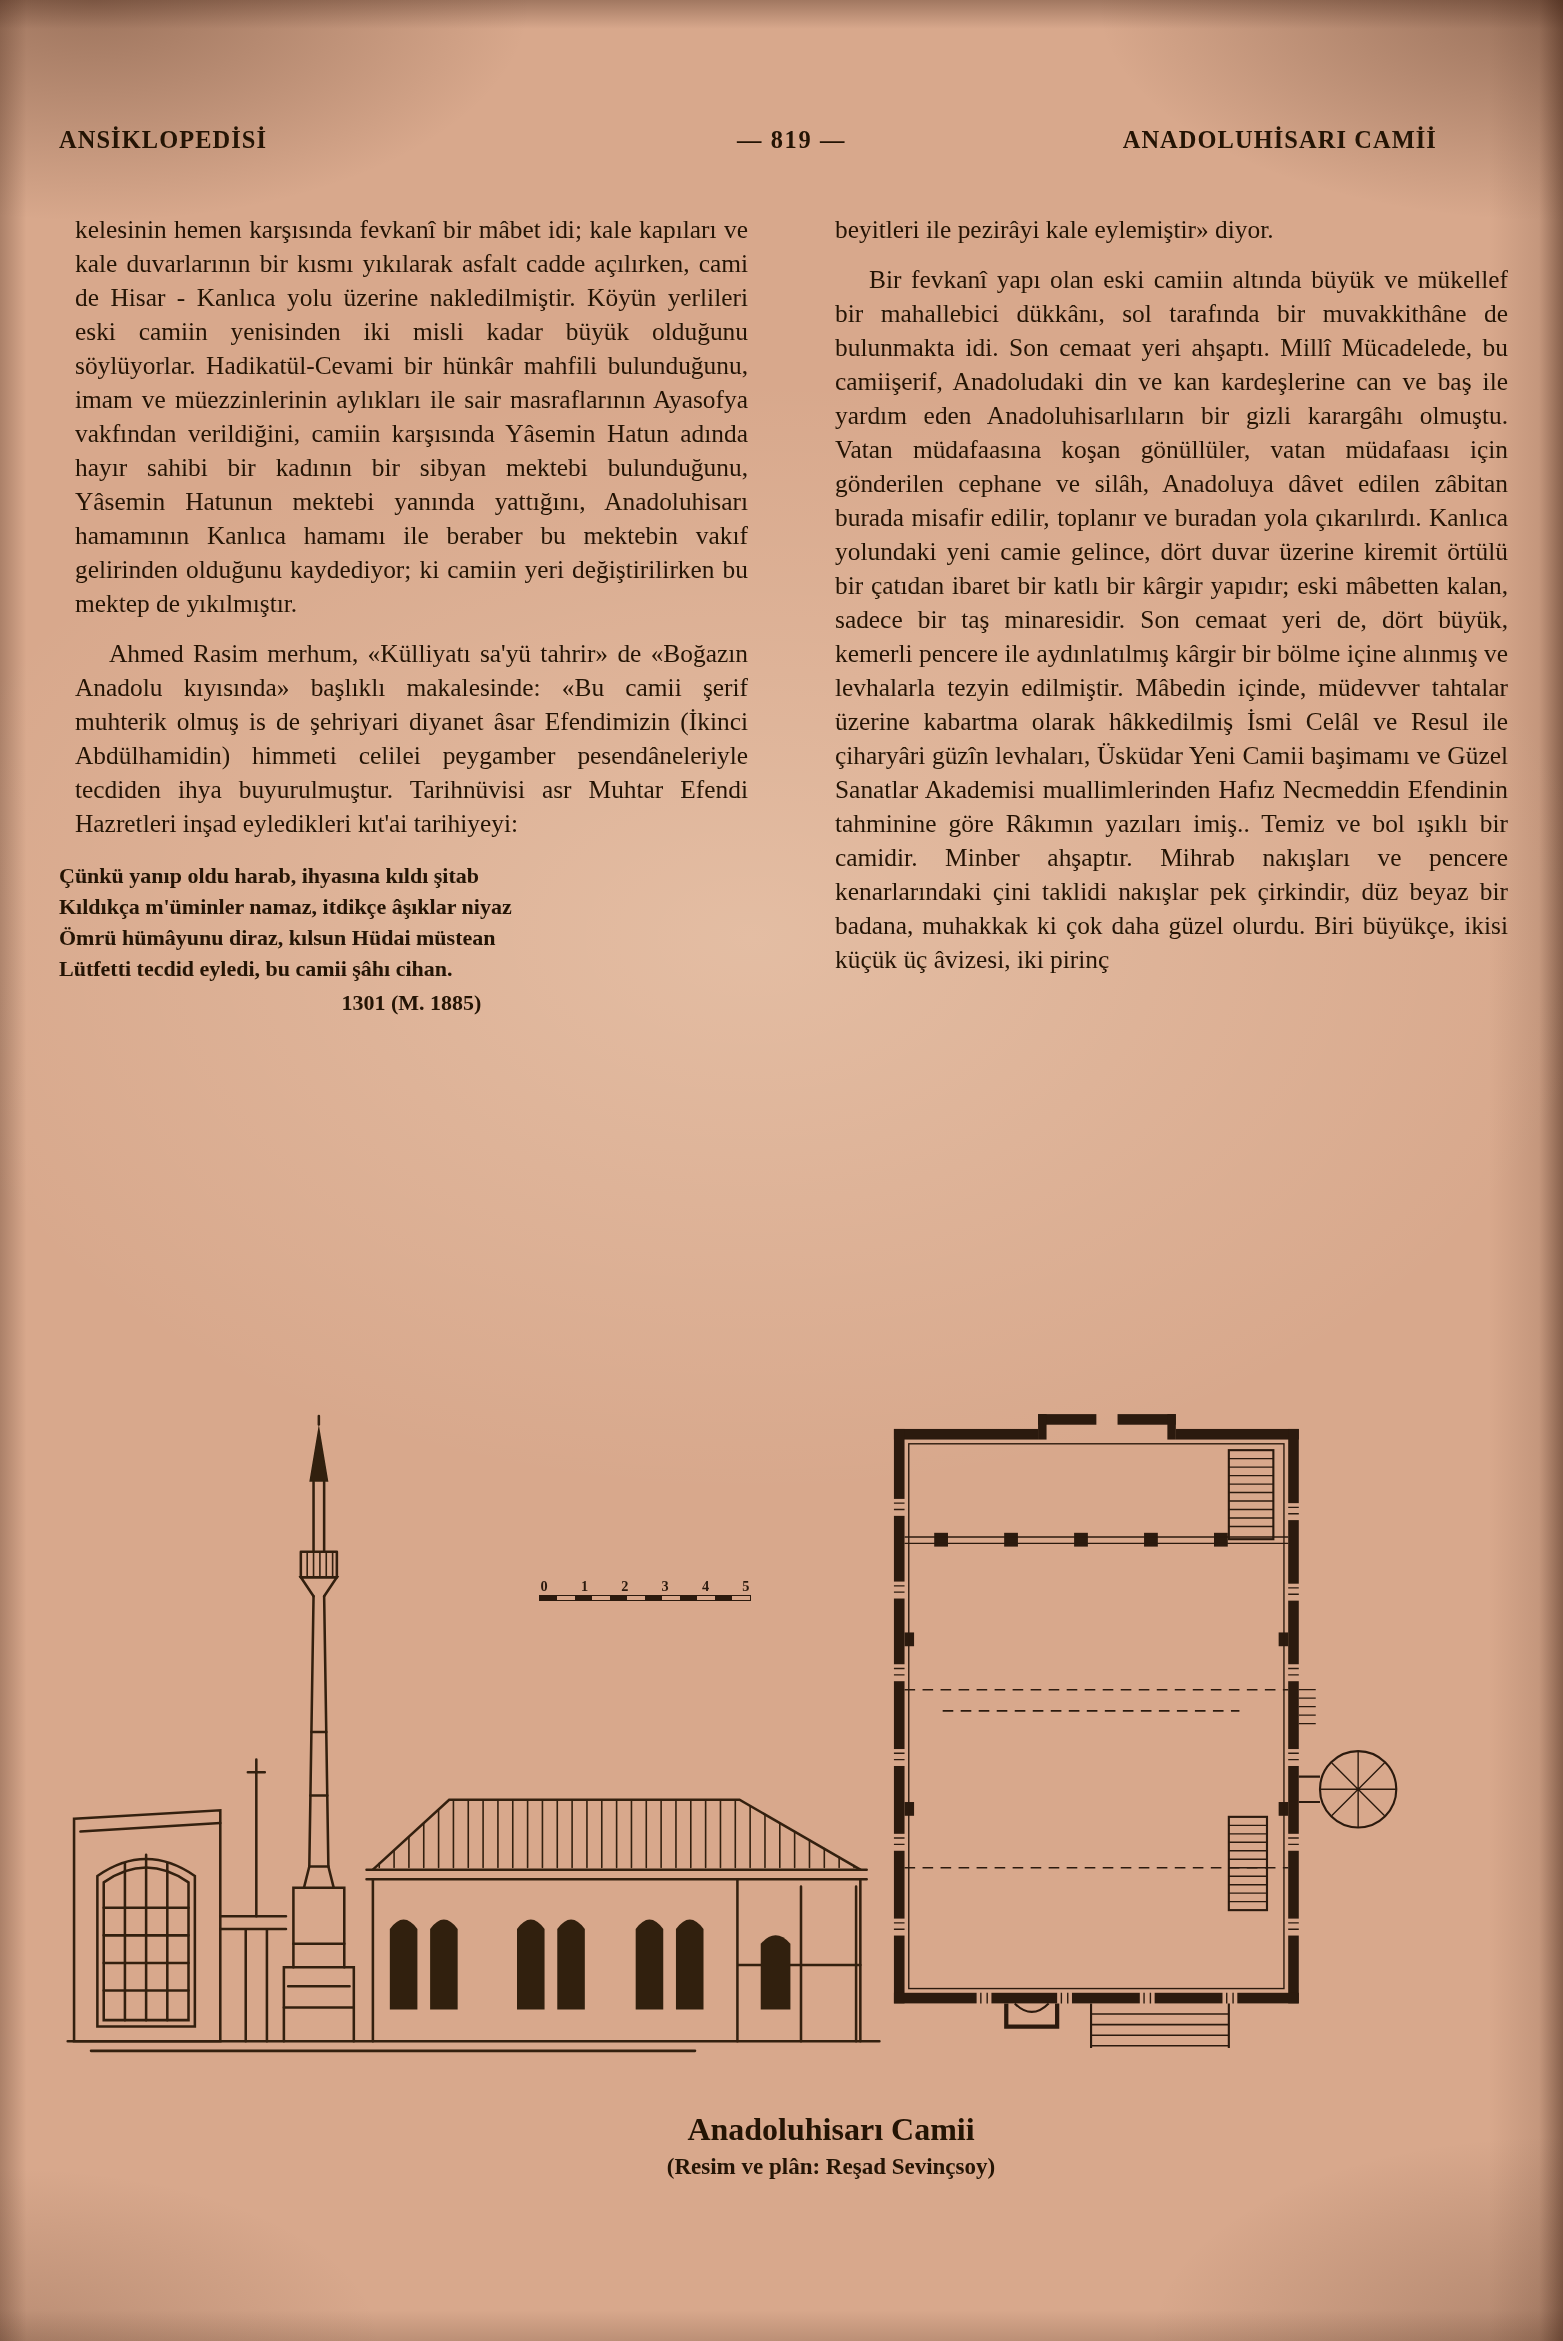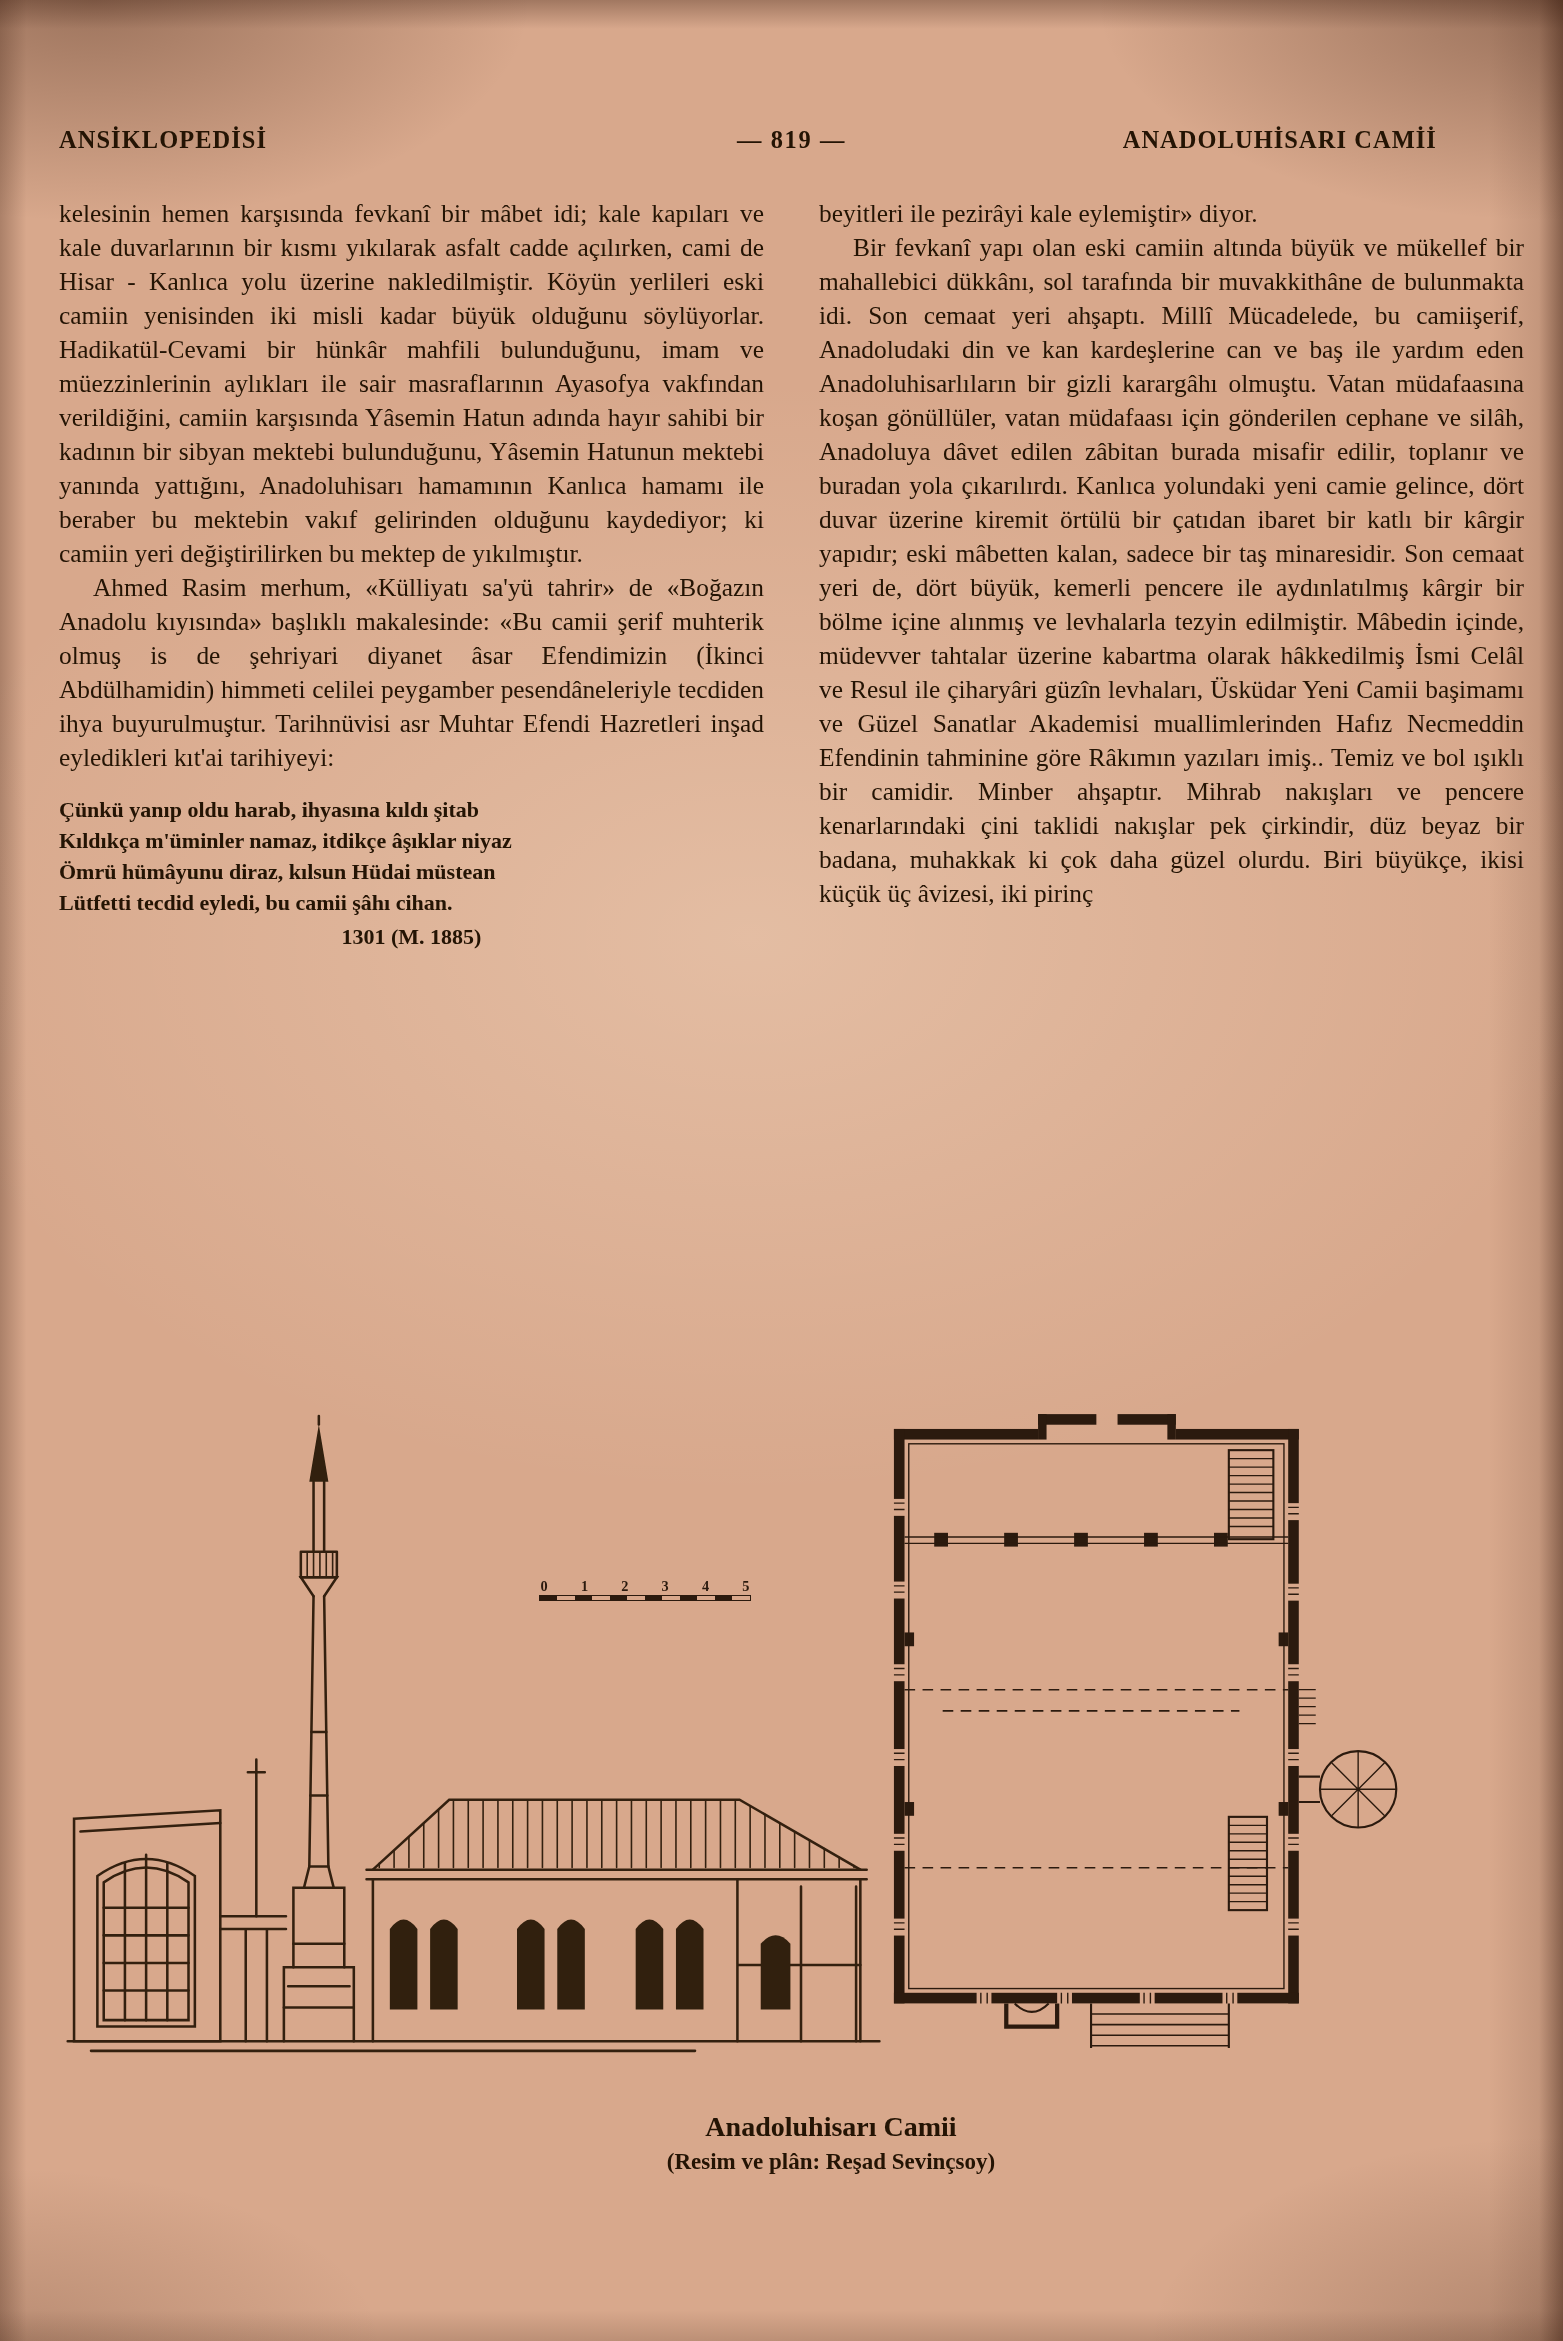--- a/index.html
+++ b/index.html
@@ -36,21 +36,21 @@
   .ph-right { flex: 1; text-align: center; }
 
   .columns {
     display: flex;
     gap: 55px;
     margin-top: 42px;
     height: 1155px;
     overflow: hidden;
   }
   .col { flex: 1; font-size: 25.4px; line-height: 34px; text-align: justify; }
-  .para { margin: 0; }
+  .para { margin: 16px; }
   .para.indent { text-indent: 34px; }
 
   .poem {
     margin-top: 20px;
     font-weight: 700;
     font-size: 22px;
     line-height: 31px;
     text-align: left;
   }
   .poem-date { text-align: center; margin-top: 3.2px; font-weight: 700; font-size: 22px; }
@@ -68,21 +68,21 @@
     height: 6.4px;
     border: 1.6px solid #2b1a0e;
     background: repeating-linear-gradient(90deg, #2b1a0e 0 17.5px, rgba(0,0,0,0) 17.5px 35px);
   }
 
   .figcaption {
     position: absolute; top: 730px; left: 0; width: 100%;
     text-align: center; transform: translateX(50px);
     font-weight: 700;
   }
-  .cap1 { font-size: 28px; }
+  .cap1 { font-size: 32px; }
   .cap2 { font-size: 23px; margin-top: 6.4px; }
 </style>
 </head>
 <body>
 
 <div class="page">
 
   <header class="page-header">
     <span class="ph-left">ANSİKLOPEDİSİ</span>
     <span class="ph-center">— 819 —</span>

